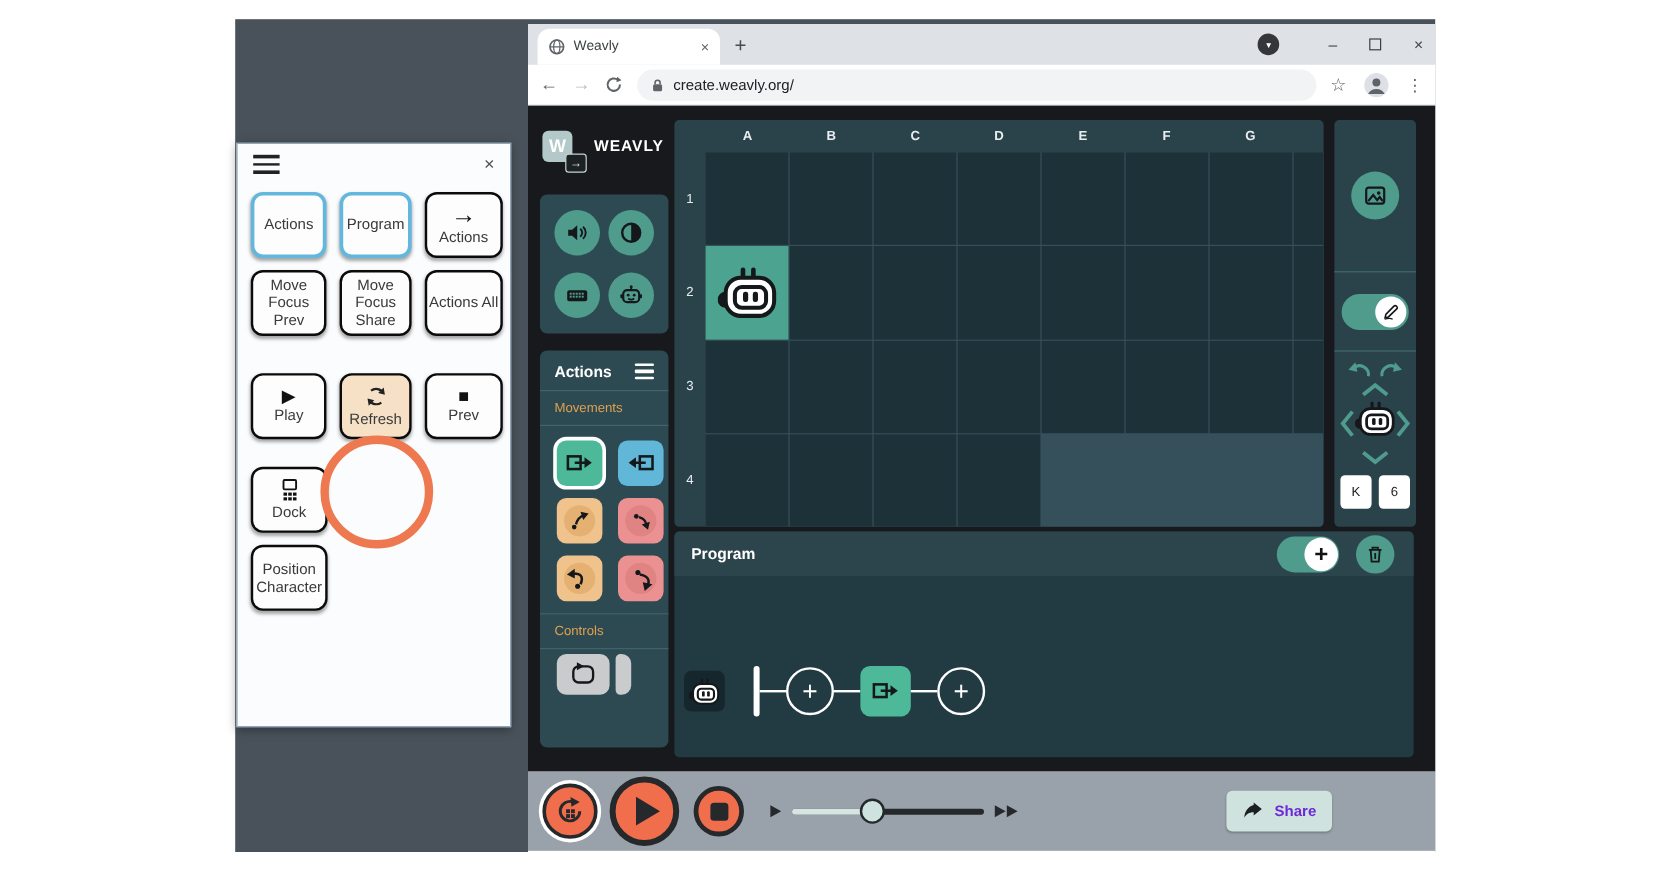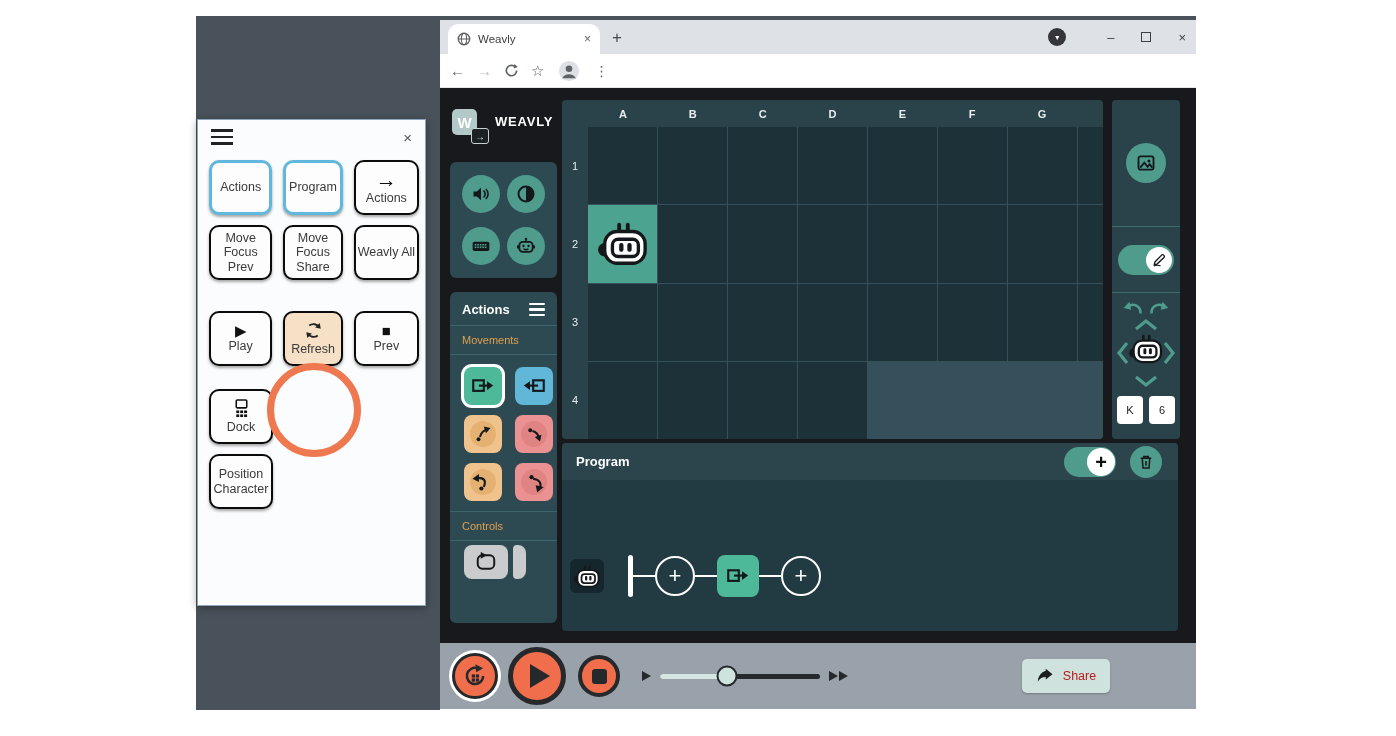--- a/index.html
+++ b/index.html
@@ -126,21 +126,21 @@
   .stop-sq { width:15px; height:15px; background:#26292c; border-radius:3px; }
   .slider { display:flex; align-items:center; gap:9px; margin-left:22px; }
   .tri-s { width:0; height:0; border-left:9px solid #26292c; border-top:5px solid transparent; border-bottom:5px solid transparent; }
   .track { position:relative; width:160px; height:5px; background:#26292c; border-radius:3px; }
   .track-lit { position:absolute; left:0; top:0; height:5px; width:42%; background:#d6e5e1; border-radius:3px; }
   .thumb { position:absolute; left:42%; top:50%; transform:translate(-50%,-50%); width:21px; height:21px;
            background:#cfe3de; border:2px solid #26292c; border-radius:50%; }
   .tri-d { display:flex; gap:1px; }
   .share-btn { position:absolute; right:86px; top:16px; width:88px; height:34px; background:#cfe2dd; border-radius:5px;
                display:flex; align-items:center; justify-content:center; gap:9px; box-shadow:0 1px 2px rgba(0,0,0,.25); }
-  .share-label { font-size:12.5px; font-weight:normal; color:#b91c1c;text-align:right; }
+  .share-label { font-size:12.5px; font-weight:bold; color:#6d28d9;text-align:right; }
 
   
   .overlay { position:absolute; left:1px; top:103px; width:229px; height:487px; background:#fbfcfd;
              border:1px solid #8fa6bc; box-shadow:0 2px 8px rgba(0,0,0,.35); }
   .ov-top { height:34px; display:flex; align-items:center; justify-content:space-between; padding:0 13px; }
   .ov-burger { display:flex; flex-direction:column; gap:4px; }
   .ov-burger span { display:block; width:22px; height:2.4px; background:#222; }
   .ov-close { font-size:15px; color:#555; line-height:1; }
   .ov-rows { margin-top:6px; }
   .ov-row { display:flex; gap:11px; margin:0 6px 10px 11px; }
@@ -183,20 +183,27 @@
           <span class="winglyph">×</span>
         </div>
       </div>
       <div class="toolbar">
         <span class="navglyph">←</span>
         <span class="navglyph fwd">→</span>
         <svg viewBox="0 0 16 16" width="15" height="15">
             <path d="M13.5 8 a5.5 5.5 0 1 1 -1.8 -4" fill="none" stroke="#5f6368" stroke-width="1.8"></path>
             <path d="M11 1 L14.8 4.2 L10.4 5.9 Z" fill="#5f6368"></path>
           </svg>
+        <div class="urlbar">
+          <svg viewBox="0 0 12 14" width="10" height="12">
+              <rect x="1.5" y="6" width="9" height="7" rx="1.5" fill="#5f6368"></rect>
+              <path d="M3.5 6 V4.5 a2.5 2.5 0 0 1 5 0 V6" fill="none" stroke="#5f6368" stroke-width="1.6"></path>
+            </svg>
+          <span class="urltext">create.weavly.org/</span>
+        </div>
         <div class="toolicons">
           <span class="starglyph">☆</span>
           <svg viewBox="0 0 24 24" width="22" height="22">
               <circle cx="12" cy="12" r="11" fill="#dde1e6"></circle>
               <circle cx="12" cy="9.5" r="3.6" fill="#5f6368"></circle>
               <path d="M4.5 20 a8.5 8.5 0 0 1 15 0 Z" fill="#5f6368"></path>
             </svg>
           <span class="dots">⋮</span>
         </div>
       </div>
@@ -551,21 +558,21 @@
             </div>
         </div>
         <div class="ov-row g3">
           <div class="ov-btn w1">
               <span>Move Focus Prev</span>
             </div>
           <div class="ov-btn w2">
               <span>Move Focus Share</span>
             </div>
           <div class="ov-btn w3">
-              <span>Weavly All</span>
+              <span>Actions All</span>
             </div>
         </div>
         <div class="ov-row g4">
           <div class="ov-btn w1">
               <span class="ov-icon-glyph">▶</span>
               <span>Play</span>
             </div>
           <div class="ov-btn w2 ov-tan">
             <svg viewBox="0 0 32 32" width="21" height="21">
                 <path d="M9.5 8.5 A 10.5 10.5 0 0 1 25 11.5" fill="none" stroke="#222" stroke-width="2.8"></path>

